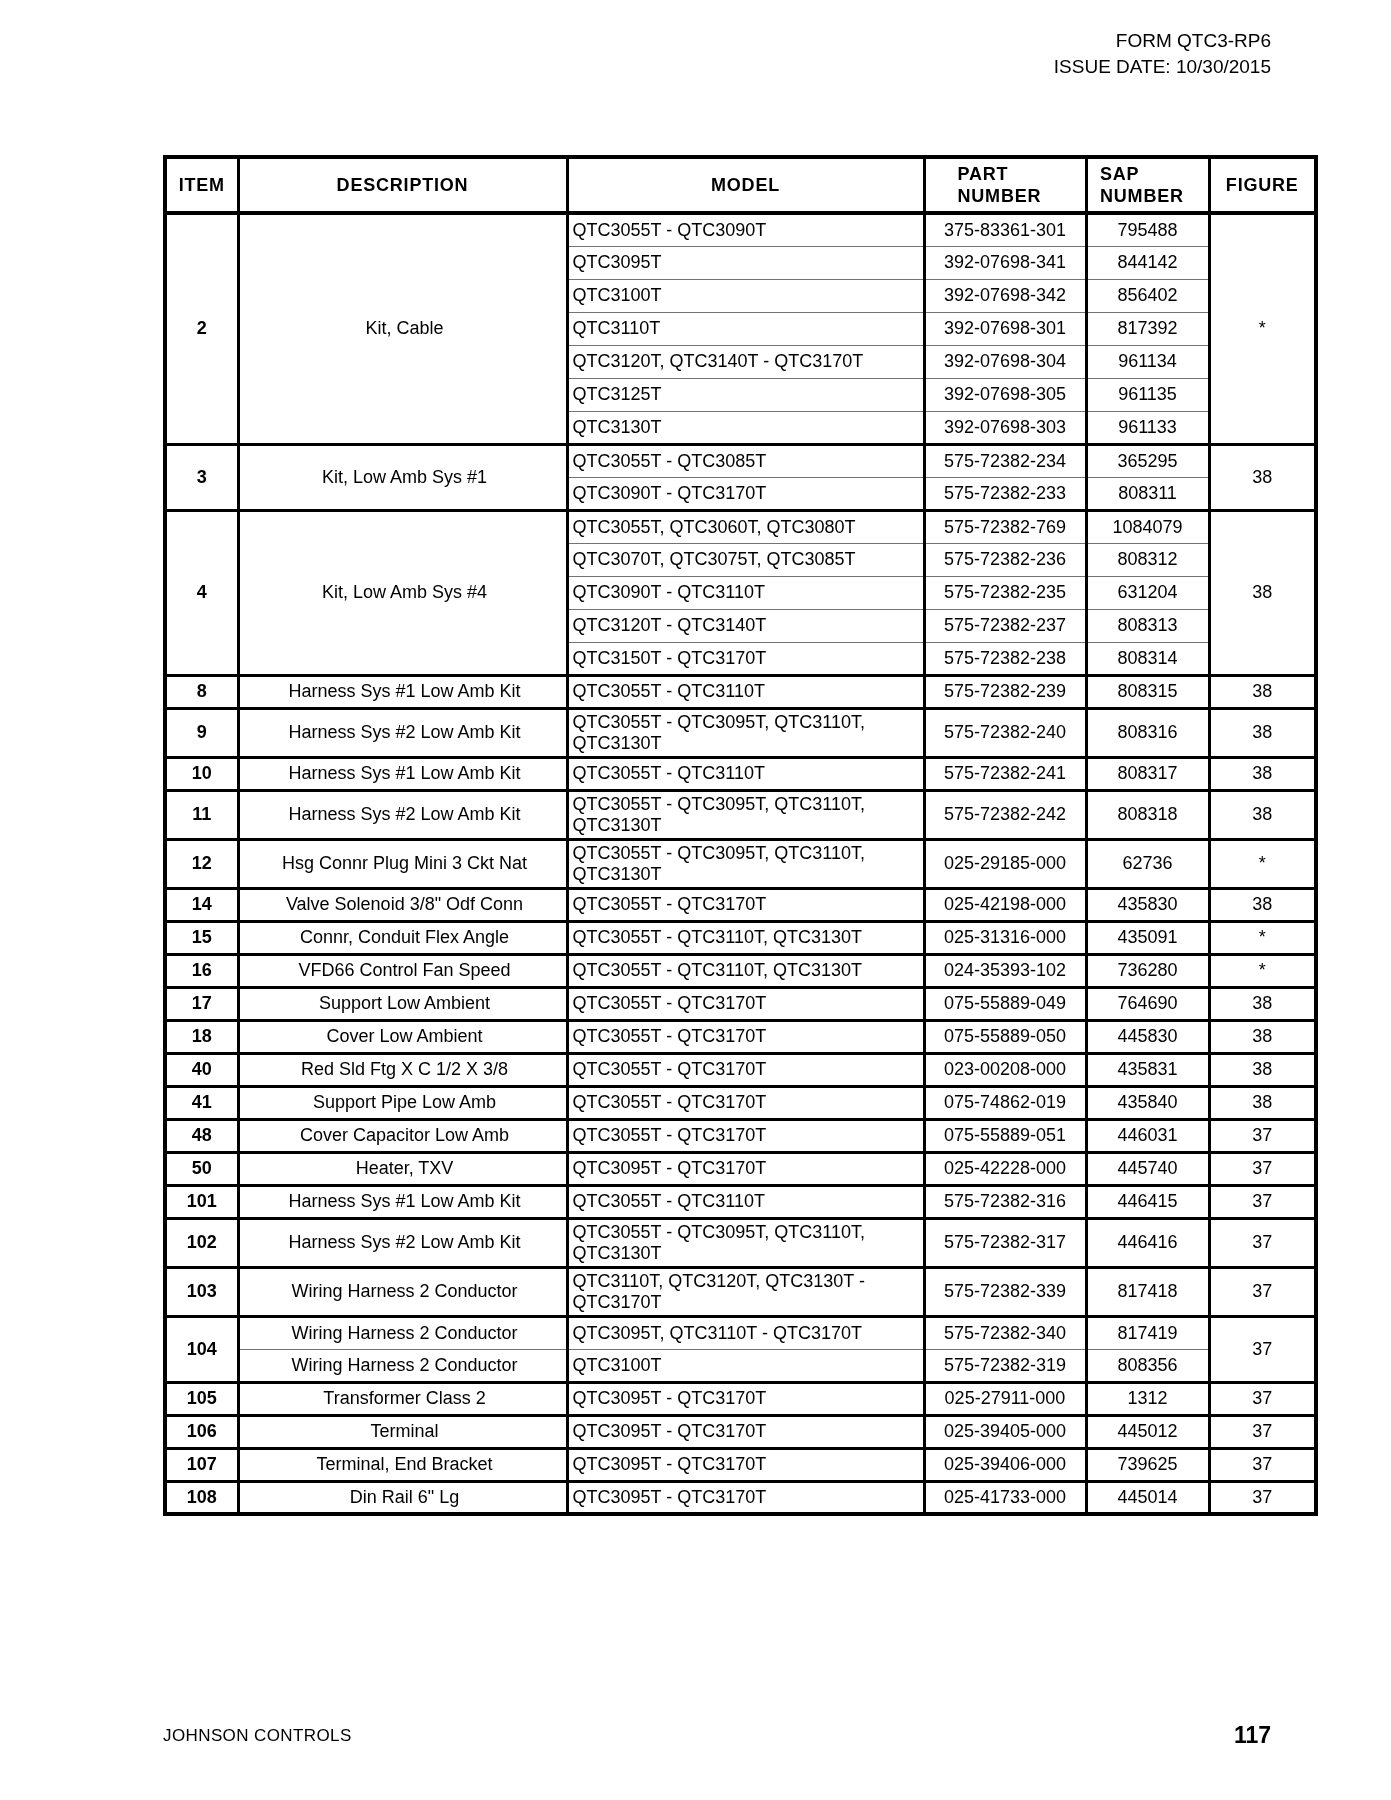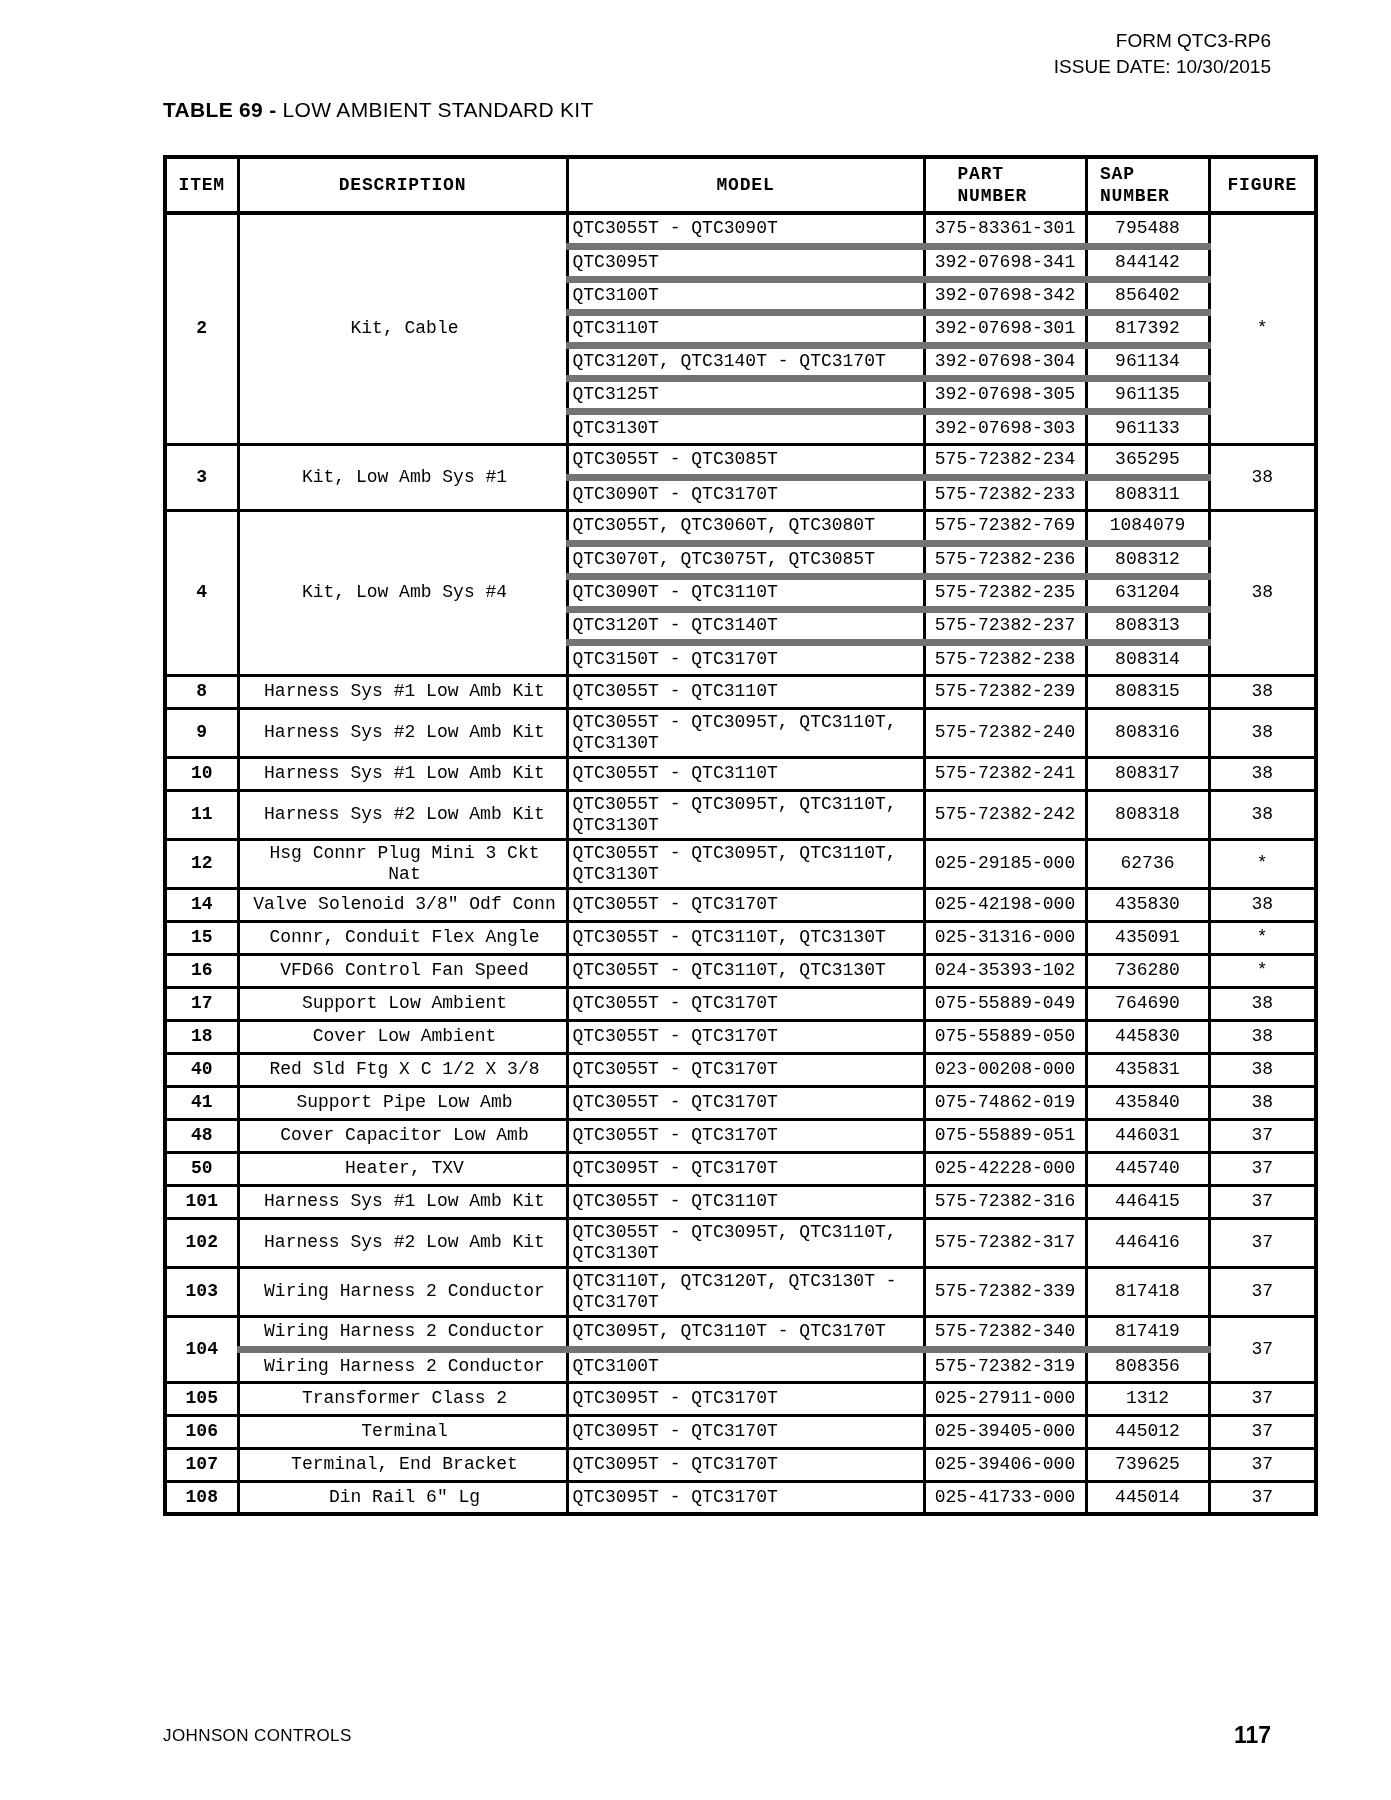--- a/index.html
+++ b/index.html
@@ -28,21 +28,20 @@
     font-size: 21px;
     letter-spacing: 0.3px;
     white-space: nowrap;
   }
   .table-title .t-bold { font-weight: bold; }
   .parts-table-wrap {
     position: absolute;
     top: 155px;
     left: 163px;
     width: 1151px;
-    font-family: Liberation Mono, monospace;
   }
   table.parts {
     border-collapse: collapse;
     table-layout: fixed;
     width: 1151px;
     border: 4px solid #000;
   }
   table.parts th, table.parts td {
     border-left: 3px solid #000;
     border-right: 3px solid #000;
@@ -63,21 +62,21 @@
     max-width: 95px;
     text-align: left;
   }
   table.parts td { height: 33px; line-height: 21px; }
   td.item-col  { text-align: center; font-weight: bold; }
   td.desc-col  { text-align: center; padding: 2px 6px 2px 10px; }
   td.model-col { text-align: left; padding: 2px 4px; }
   td.num-col   { text-align: center; padding: 2px 4px; }
   td.figure-col{ text-align: center; padding: 2px 4px; }
   tr.group-start td { border-top: 3px solid #000; }
-  tr.sub-row td     { border-top: 7px solid #737373; }
+  tr.sub-row td     { border-top: 1px solid #737373; }
   .page-footer-left {
     position: absolute;
     top: 1726px;
     left: 163px;
     font-size: 17px;
     letter-spacing: 0.4px;
   }
   .page-footer-num {
     position: absolute;
     top: 1722px;
@@ -90,24 +89,20 @@
 </head>
 <body>
 
 <div class="page">
 
   <div class="form-header">
     <div>FORM QTC3-RP6</div>
     <div>ISSUE DATE: 10/30/2015</div>
   </div>
 
-  <div class="table-title">
-    <span class="t-bold">TABLE 69 -</span>
-    <span>LOW AMBIENT STANDARD KIT</span>
-  </div>
 
   <div class="parts-table-wrap">
     <table class="parts">
       <colgroup>
         <col style="width:73px">
         <col style="width:329px">
         <col style="width:357px">
         <col style="width:162px">
         <col style="width:123px">
         <col style="width:107px">

